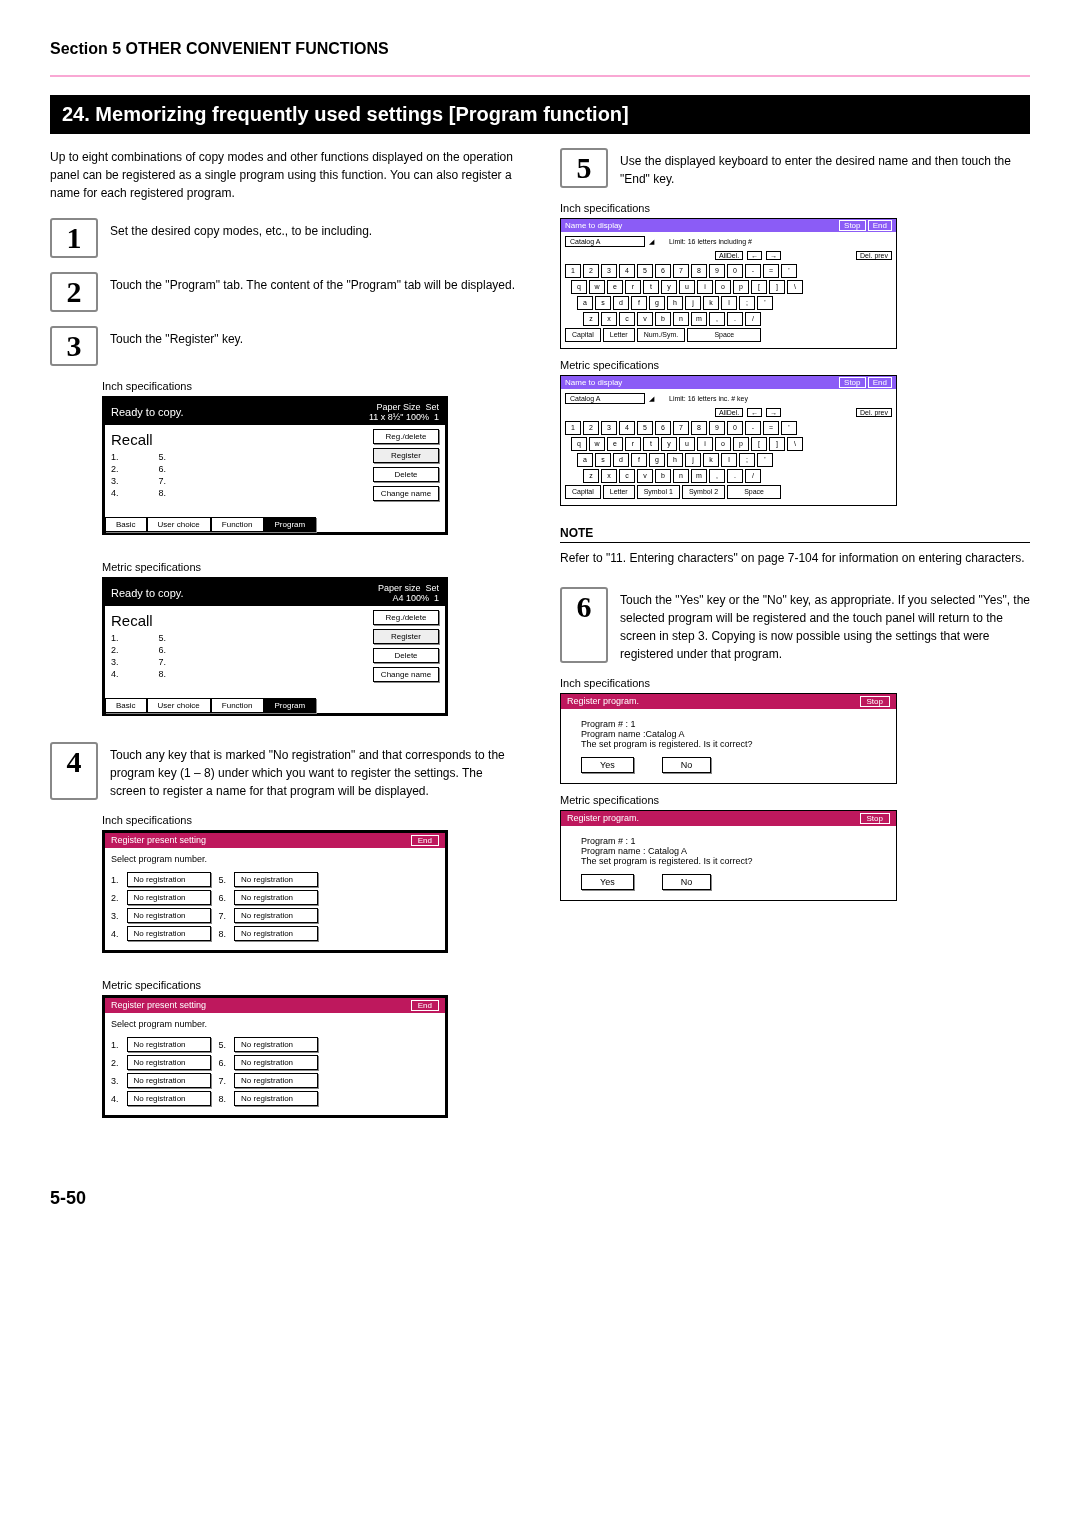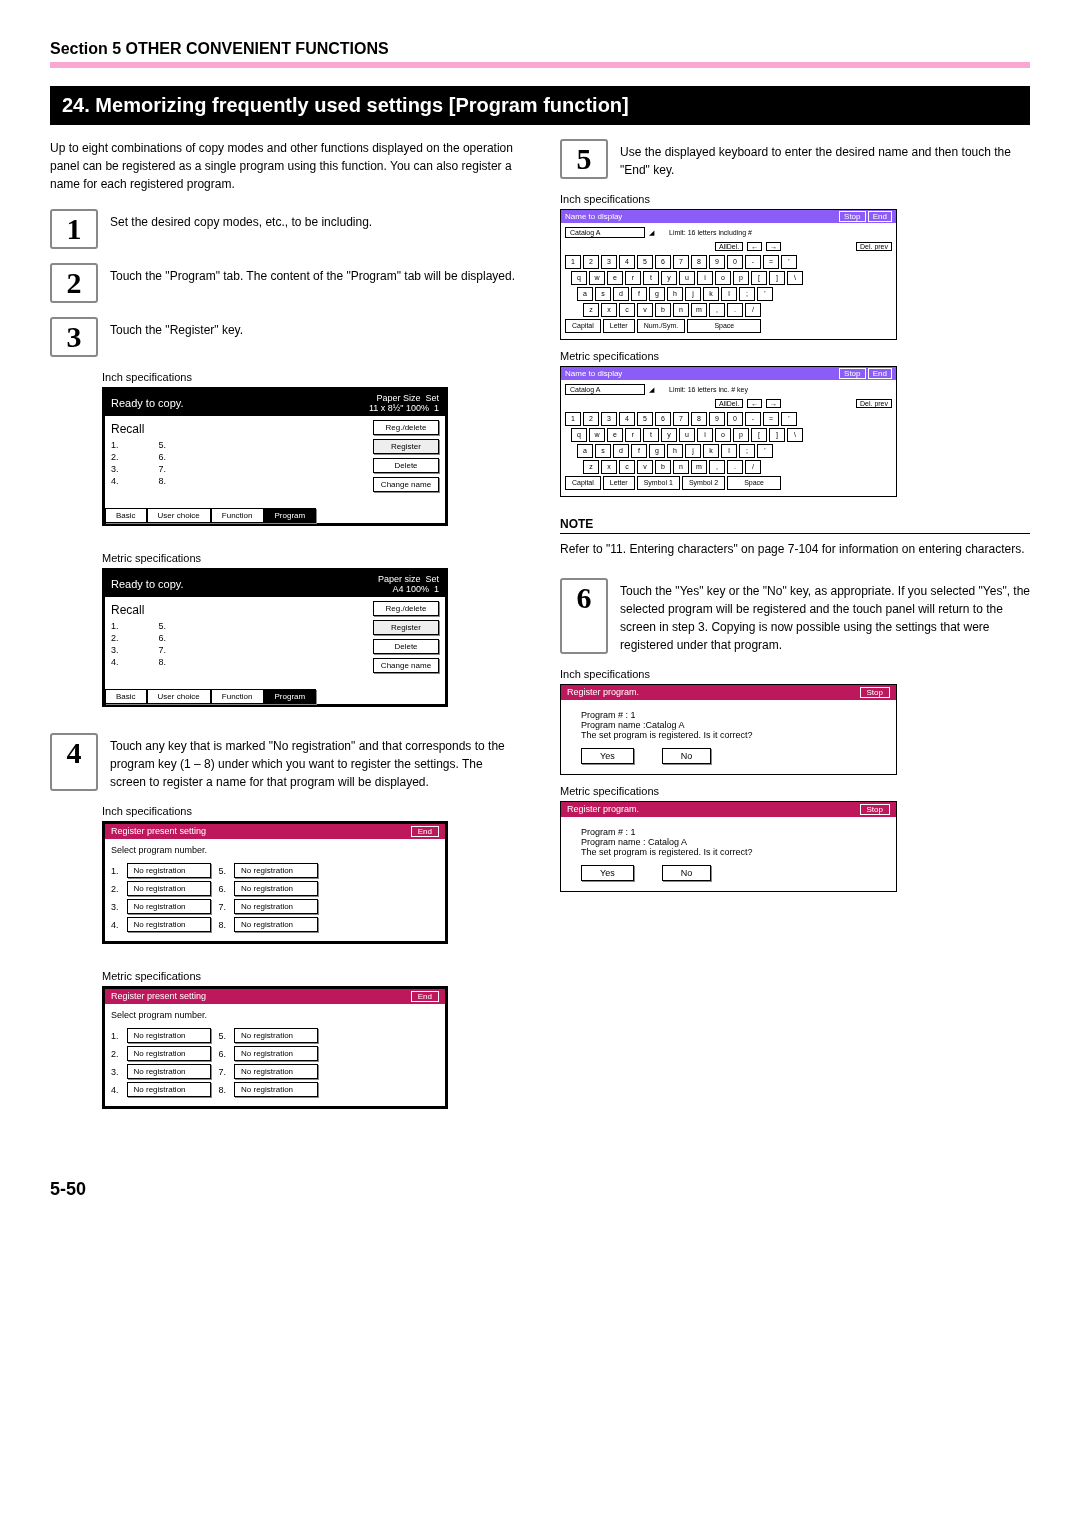--- a/index.html
+++ b/index.html
@@ -1,30 +1,30 @@
 <!DOCTYPE html>
 <html><head>
 <meta charset="utf-8">
 <style>
 body{margin:0;padding:40px 50px;font-family:Arial,Helvetica,sans-serif;font-size:12px;color:#000;background:#fff;width:980px}
-.section-header{font-size:16px;font-weight:bold;border-bottom:6px solid #f9a8d4;padding-bottom:4px;margin-bottom:18px}
+.section-header{font-size:16px;font-weight:bold;border-bottom:2px solid #f9a8d4;padding-bottom:17px;margin-bottom:18px}
 .title-bar{background:#000;color:#fff;font-size:20px;font-weight:bold;padding:8px 12px;margin-bottom:14px}
 .two-col{display:flex;gap:40px}
 .col{flex:1}
 .intro{line-height:1.5;margin-bottom:16px}
 .sub-heading{background:#e5e5e5;font-weight:bold;padding:4px 8px;border-left:3px solid #999;max-width:380px;margin-bottom:14px}
 .step{display:flex;gap:12px;margin-bottom:14px}
 .step-num{font-size:30px;font-weight:bold;font-family:Times,serif;width:44px;text-align:center;border:2px solid #888;border-radius:3px;line-height:36px;flex-shrink:0;background:#fff}
 .step-text{line-height:1.5;padding-top:4px}
 .screen-label{margin:10px 0 4px 52px;font-size:11px}
 .screen-box{width:340px;margin-left:52px;margin-bottom:26px;border:3px solid #000000}
 .screen-header{background:#000;color:#fff;font-size:11px;padding:3px 6px;display:flex;justify-content:space-between;align-items:center}
 .screen-header .right{font-size:9px;text-align:right}
 .screen-body{padding:6px;position:relative;min-height:80px;background:#fff}
-.recall-row{font-size:12px;margin-bottom:4px}
+.recall-row{font-size:15px;margin-bottom:4px}
 .slot-row{display:flex;gap:40px;font-size:9px;margin:2px 0}
 .side-btns{position:absolute;right:6px;top:4px;display:flex;flex-direction:column;gap:4px}
 .side-btn{border:1px solid #000;font-size:8px;padding:2px 6px;min-width:52px;text-align:center;box-shadow:1px 1px 0 #888}
 .tab-row{display:flex;font-size:8px}
 .tab{border:1px solid #000;padding:2px 10px;box-shadow:1px 1px 0 #888}
 .tab.active{background:#000;color:#fff}
 
 .screen-title{font-size:9px;color:#fff;background:#be185d;padding:2px 6px;display:flex;justify-content:space-between}
 .screen-title .endbtn{border:1px solid #fff;padding:0 6px;font-size:8px}
 .reg-body{padding:6px;font-size:9px;background:#fff}

